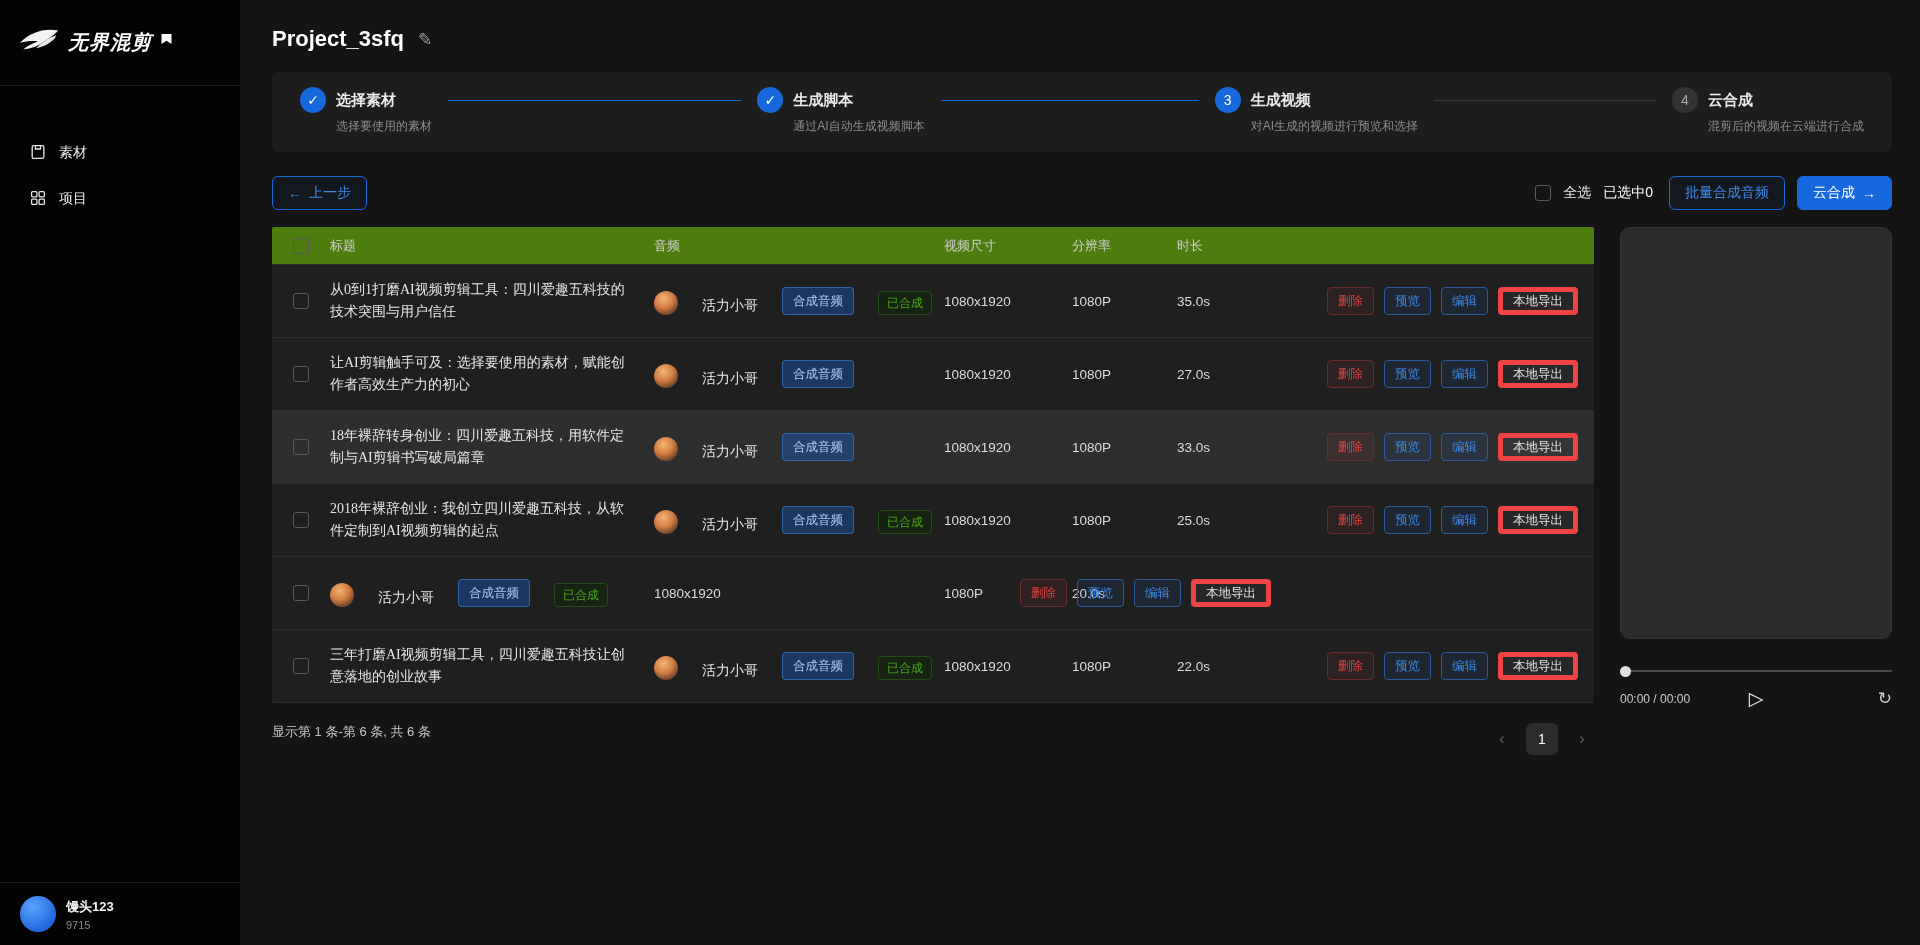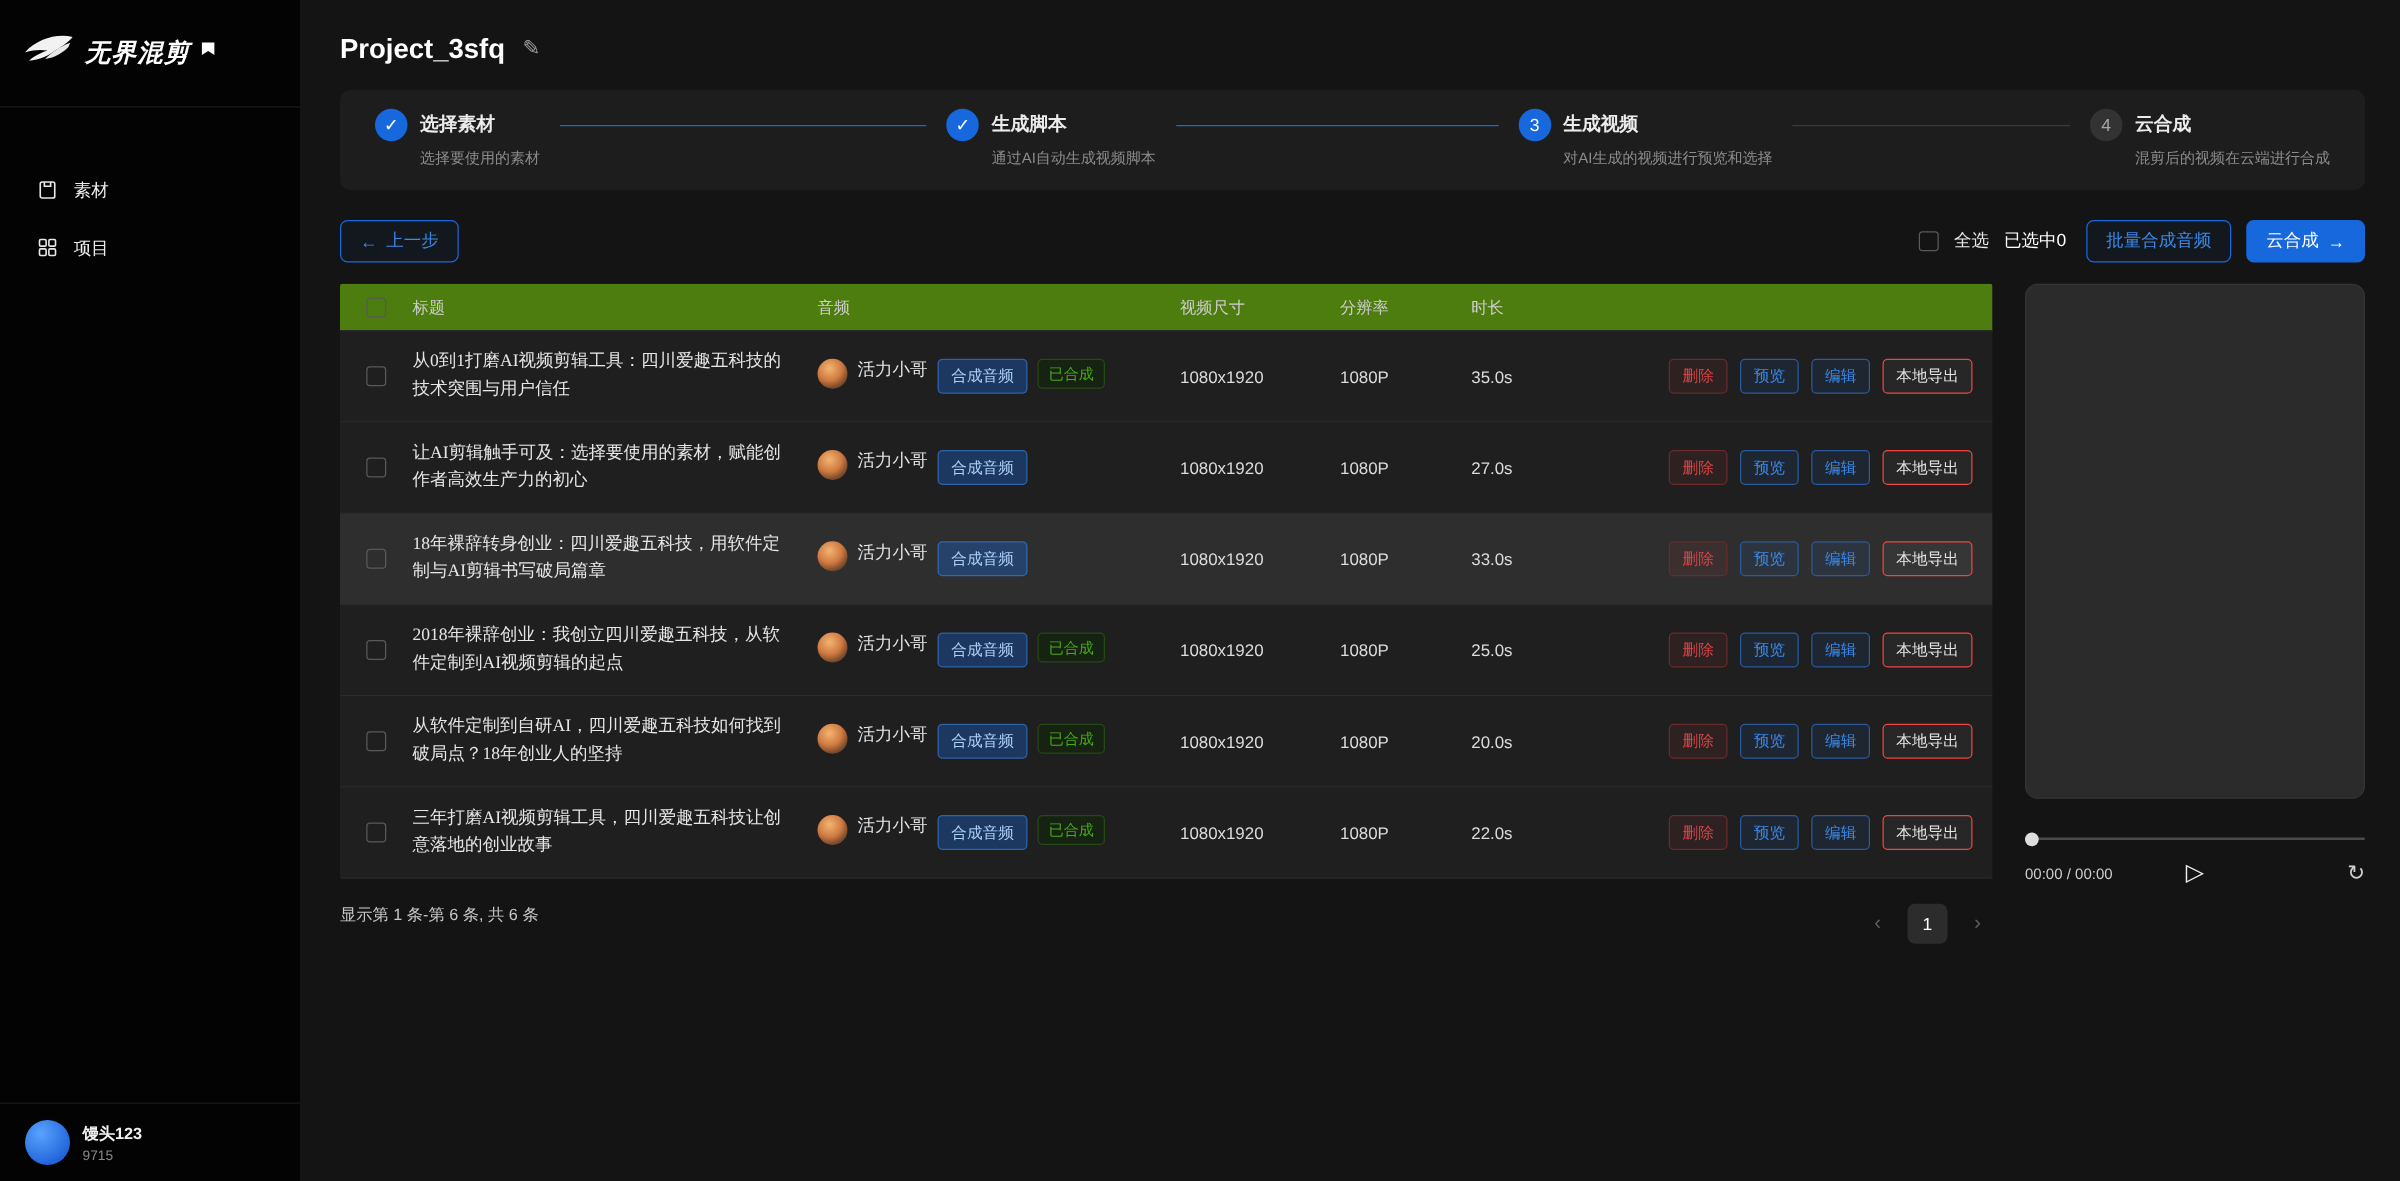--- a/index.html
+++ b/index.html
@@ -55,32 +55,32 @@
   
   .content { display:flex; gap:26px; align-items:flex-start; }
   .table-wrap { width:1322px; flex:0 0 auto; }
   .vtable { background:#1f1f1f; overflow:hidden; border-radius:2px; }
   .thead, .trow { display:grid; grid-template-columns:58px 324px 290px 128px 105px 110px 1fr; align-items:center; }
   .thead { height:38px; background:#4d7c0f; border-bottom:1px solid #2b2b2b; font-size:13px; color:#cfcfcf; }
   .trow { min-height:73px; background:#1f1f1f; border-bottom:1px solid #2b2b2b; }
   .trow.highlight { background:#2e2e2e; }
   .cell-check { display:flex; justify-content:center; }
   .cell-title { font-size:14px; color:#e6e6e6; line-height:1.55; padding-right:24px;font-family:Liberation Serif, serif; }
-  .cell-audio { display:flex; align-items:flex-start; gap:8px; }
+  .cell-audio { display:flex; align-items:flex-end; gap:24px; }
   .avatar { width:24px; height:24px; border-radius:50%; flex:0 0 auto;
             background:radial-gradient(circle at 40% 32%, #f2b571 0%, #d07a42 45%, #7a4a2a 72%, #35607f 100%); }
   .audio-name { font-size:14px; color:#e6e6e6; white-space:nowrap; }
   .btn-synth { background:rgba(22,104,220,0.35); border:1px solid rgba(60,137,232,0.55); color:#abcef9; border-radius:4px; height:28px; padding:0 10px; font-size:12.5px; white-space:nowrap; }
   .tag-green { background:#162312; border:1px solid #274916; color:#49aa19; border-radius:4px; line-height:22px; height:24px; padding:0 8px; font-size:12px; white-space:nowrap; }
   .cell-plain { font-size:13.5px; color:#dcdcdc; }
   .cell-actions { display:flex; gap:10px; justify-content:flex-end; padding-right:16px; }
   .abtn { height:28px; padding:0 10px; border-radius:4px; font-size:12.5px; background:transparent; white-space:nowrap; }
   .abtn-danger  { border:1px solid #6b2a2c; color:#dc4446; background:rgba(220,68,70,0.08); }
   .abtn-primary { border:1px solid #2b5a9e; color:#3c89e8; background:rgba(22,104,220,0.10); }
-  .abtn-default { border:1px solid #ef4444; color:#e4e4e4; background:rgba(255,255,255,0.04); }
+  .abtn-default { border:5px solid #ef4444; color:#e4e4e4; background:rgba(255,255,255,0.04); }
 
   .table-footer { display:flex; align-items:flex-start; margin-top:20px; font-size:13px; color:#c8c8c8;gap:32px; }
   .pagination { margin-left:auto; display:flex; align-items:center; gap:12px; }
   .page-arrow { color:#5f5f5f; font-size:16px; width:24px; text-align:center; cursor:pointer; }
   .page-num { width:32px; height:32px; background:#2c2c2c; border-radius:6px; color:#ffffff; display:flex; align-items:center; justify-content:center; font-size:14px; cursor:pointer; }
 
   
   .preview { width:272px; flex:0 0 auto; }
   .video-box { height:412px; background:#2b2b2b; border:1px solid #343434; border-radius:10px; }
   .scrubber { margin-top:26px; position:relative; height:12px; display:flex; align-items:center; cursor:pointer; }
@@ -298,21 +298,20 @@
                 <button class="abtn abtn-primary">预览</button>
                 <button class="abtn abtn-primary">编辑</button>
                 <button class="abtn abtn-default">本地导出</button>
               </span>
   </div>
 
   <div class="trow">
     <span class="cell-check">
                 <span class="checkbox"></span>
               </span>
-    <span class="cell-title">从软件定制到自研AI，四川爱趣五科技如何找到破局点？18年创业人的坚持</span>
     <span class="cell-audio">
       <span class="avatar"></span>
       <span class="audio-name">活力小哥</span>
       <button class="btn-synth">合成音频</button>
       <span class="tag-green">已合成</span>
     </span>
     <span class="cell-plain">1080x1920</span>
     <span class="cell-plain">1080P</span>
     <span class="cell-plain">20.0s</span>
     <span class="cell-actions">

